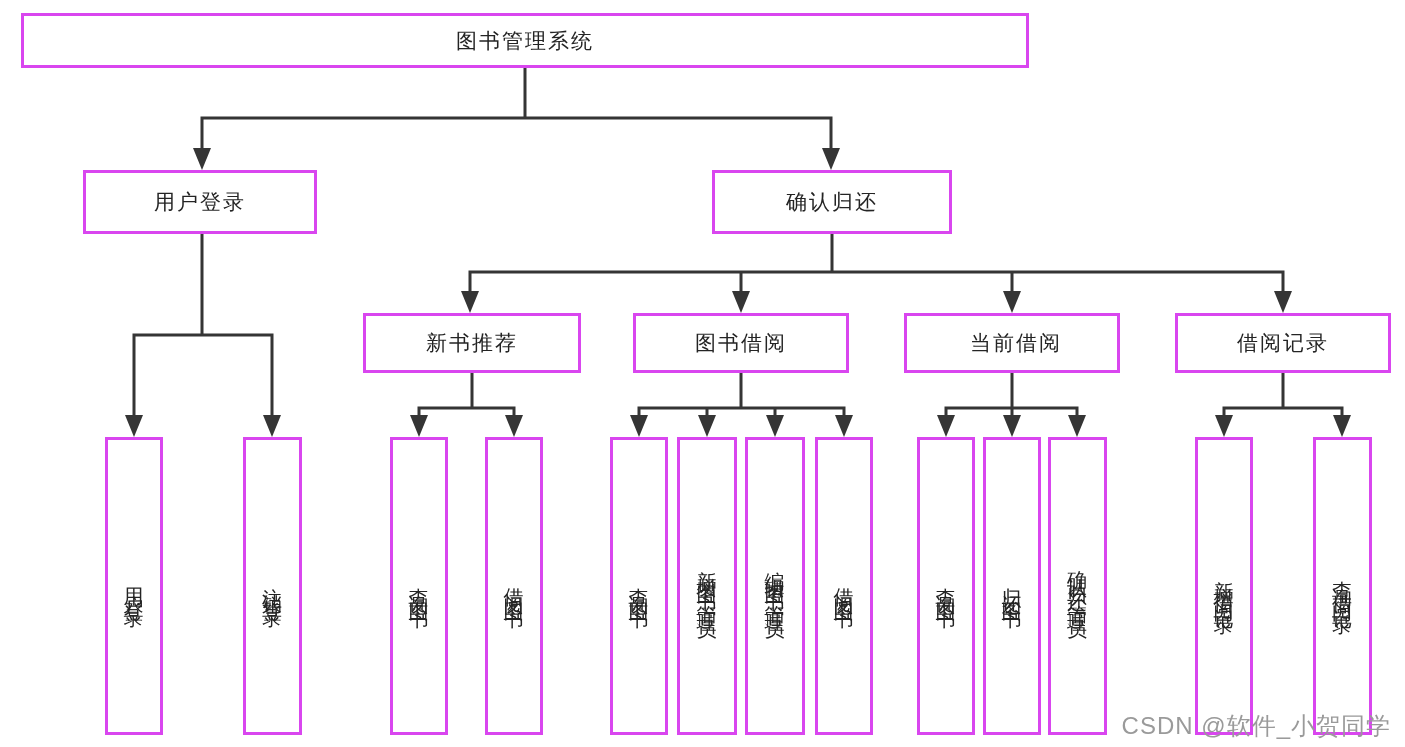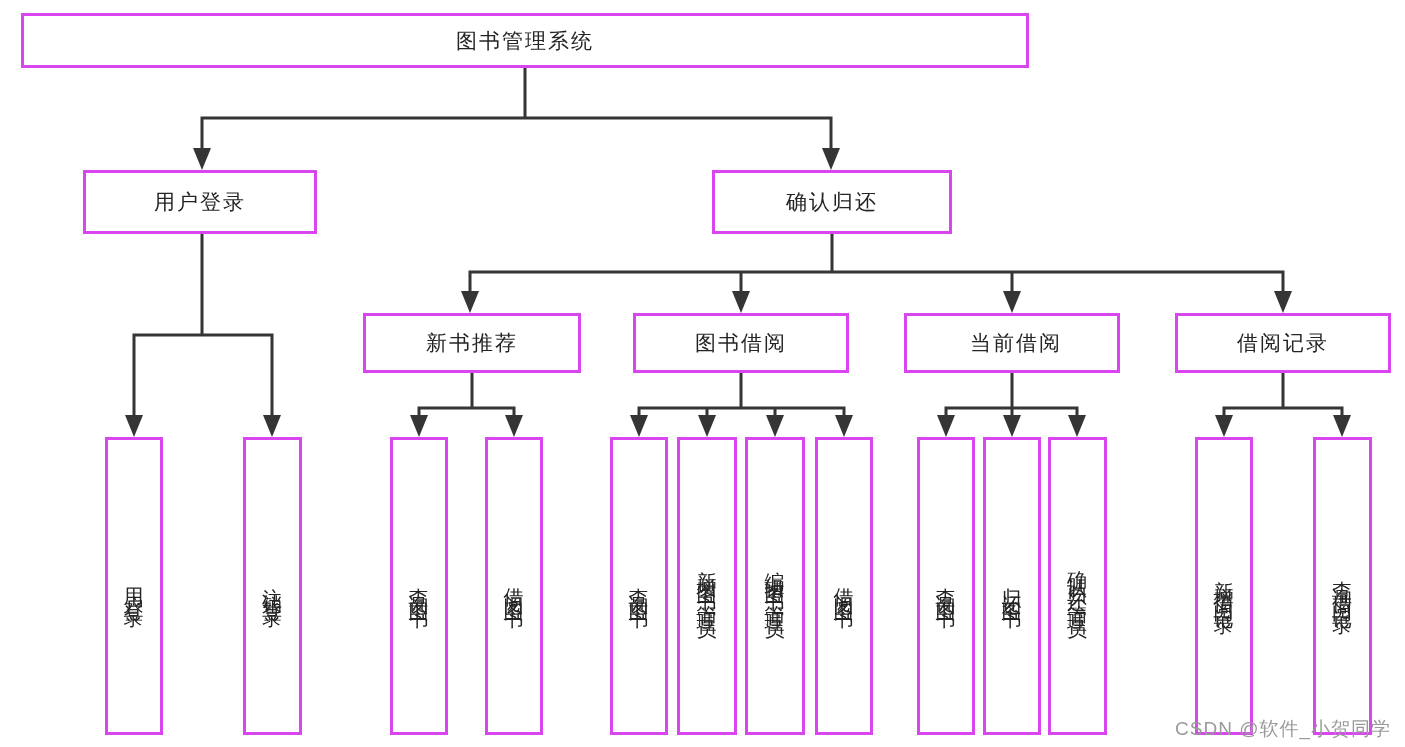--- a/index.html
+++ b/index.html
@@ -16,21 +16,21 @@
     color:#242424;
   }
   .node.h { font-size:21px; letter-spacing:2px; white-space:nowrap; }
   .node.v { font-size:20px; }
   .node.v .vtext {
     writing-mode:vertical-rl; text-orientation:mixed;
     letter-spacing:7px; line-height:1;
   }
   .watermark {
     position:absolute; right:14px; bottom:5px;
-    font-size:19px; color:#9a9a9a; letter-spacing:1px; white-space:nowrap;
+    font-size:24px; color:#9a9a9a; letter-spacing:1px; white-space:nowrap;
   }
 </style>
 </head>
 <body>
 
 <div class="canvas">
 
   <svg class="connectors" viewBox="0 0 1405 747">
     <g>
       <path class="ln" d="M525 68 V118 M202 118 H831 M202 118 V150 M831 118 V150"></path>

